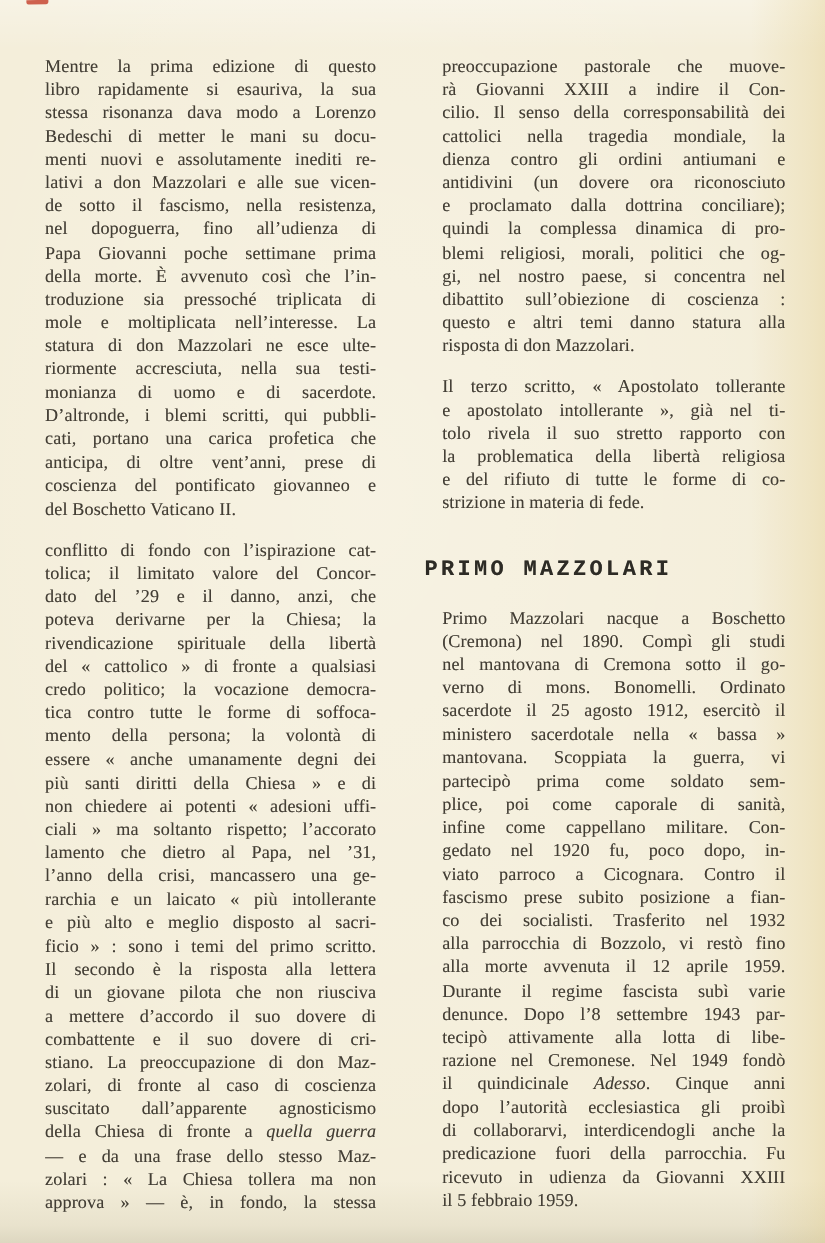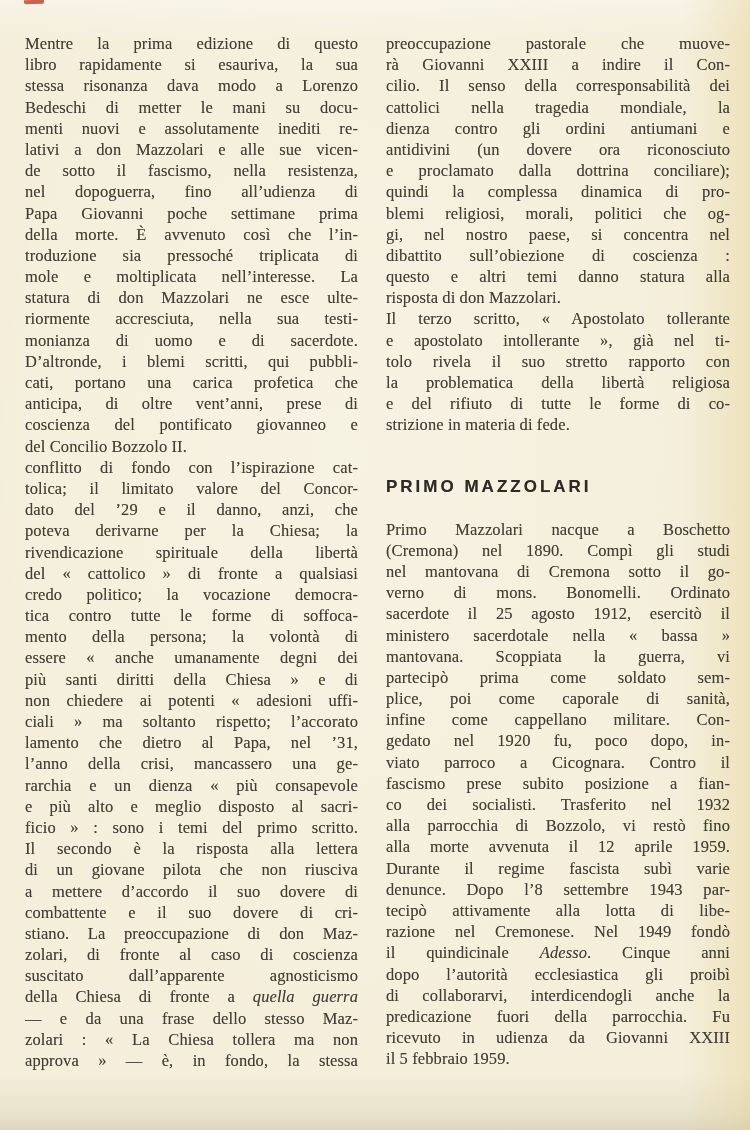--- a/index.html
+++ b/index.html
@@ -25,33 +25,33 @@
     border-radius: 0 0 2px 2px;
     transform: rotate(-1deg);
   }
   .columns {
     position: absolute; left: 25px; top: 33px;
     display: flex; gap: 28px;
   }
   .col { color: #433e35; font-size: 16.5px; letter-spacing: 0.1px; }
   .col-left  { width: 333px; }
   .col-right { width: 344px; }
-  .para { margin: 0; }
+  .para { margin: 16px; }
   .line {
     height: 21.2px; line-height: 21.2px;
     text-align: justify;
     text-align-last: justify;
     overflow: hidden;
     text-shadow: 0 0 0.4px rgba(67,62,53,0.45);
   }
   .line-last { text-align-last: left; }
   .line i { }
   .heading {
-    font-family: Liberation Sans, sans-serif;
-    font-size: 17px; font-weight: bold;
+    font-family: Liberation Mono, monospace;
+    font-size: 20px; font-weight: bold;
     letter-spacing: 3px;
     color: #2d2b25;
     line-height: 22px;
     margin: 40px 0 21px 0;
     text-shadow: 0 0 0.4px rgba(45,43,37,0.5);
   }
 </style>
 </head>
 <body>
 
@@ -72,39 +72,39 @@
           <div class="line">della morte. È avvenuto così che l’in-</div>
           <div class="line">troduzione sia pressoché triplicata di</div>
           <div class="line">mole e moltiplicata nell’interesse. La</div>
           <div class="line">statura di don Mazzolari ne esce ulte-</div>
           <div class="line">riormente accresciuta, nella sua testi-</div>
           <div class="line">monianza di uomo e di sacerdote.</div>
           <div class="line">D’altronde, i blemi scritti, qui pubbli-</div>
           <div class="line">cati, portano una carica profetica che</div>
           <div class="line">anticipa, di oltre vent’anni, prese di</div>
           <div class="line">coscienza del pontificato giovanneo e</div>
-          <div class="line line-last">del Concilio Bozzolo II.</div>
+          <div class="line line-last">del Boschetto Vaticano II.</div>
         </div>
         <div class="para">
           <div class="line">conflitto di fondo con l’ispirazione cat-</div>
           <div class="line">tolica; il limitato valore del Concor-</div>
           <div class="line">dato del ’29 e il danno, anzi, che</div>
           <div class="line">poteva derivarne per la Chiesa; la</div>
           <div class="line">rivendicazione spirituale della libertà</div>
           <div class="line">del « cattolico » di fronte a qualsiasi</div>
           <div class="line">credo politico; la vocazione democra-</div>
           <div class="line">tica contro tutte le forme di soffoca-</div>
           <div class="line">mento della persona; la volontà di</div>
           <div class="line">essere « anche umanamente degni dei</div>
           <div class="line">più santi diritti della Chiesa » e di</div>
           <div class="line">non chiedere ai potenti « adesioni uffi-</div>
           <div class="line">ciali » ma soltanto rispetto; l’accorato</div>
           <div class="line">lamento che dietro al Papa, nel ’31,</div>
           <div class="line">l’anno della crisi, mancassero una ge-</div>
-          <div class="line">rarchia e un dienza « più consapevole</div>
+          <div class="line">rarchia e un laicato « più intollerante</div>
           <div class="line">e più alto e meglio disposto al sacri-</div>
           <div class="line">ficio » : sono i temi del primo scritto.</div>
           <div class="line">Il secondo è la risposta alla lettera</div>
           <div class="line">di un giovane pilota che non riusciva</div>
           <div class="line">a mettere d’accordo il suo dovere di</div>
           <div class="line">combattente e il suo dovere di cri-</div>
           <div class="line">stiano. La preoccupazione di don Maz-</div>
           <div class="line">zolari, di fronte al caso di coscienza</div>
           <div class="line">suscitato dall’apparente agnosticismo</div>
           <div class="line">della Chiesa di fronte a <i>quella guerra</i></div>

